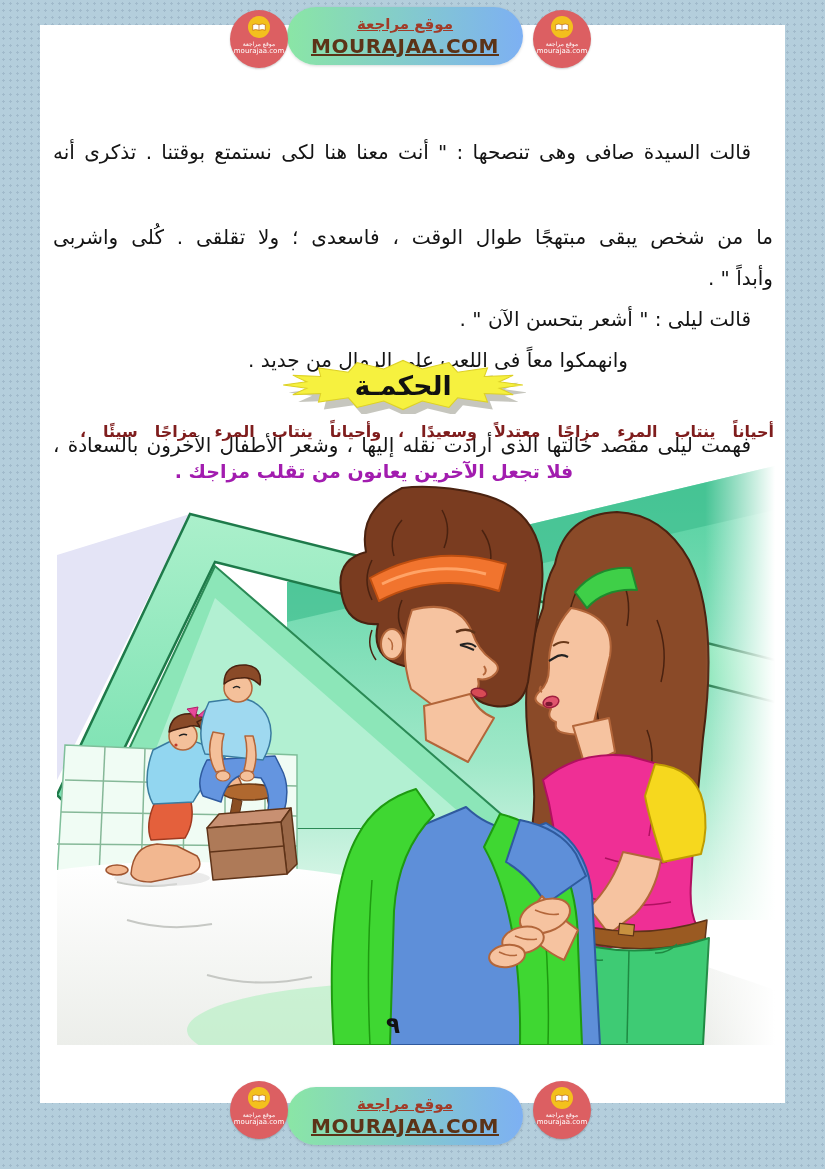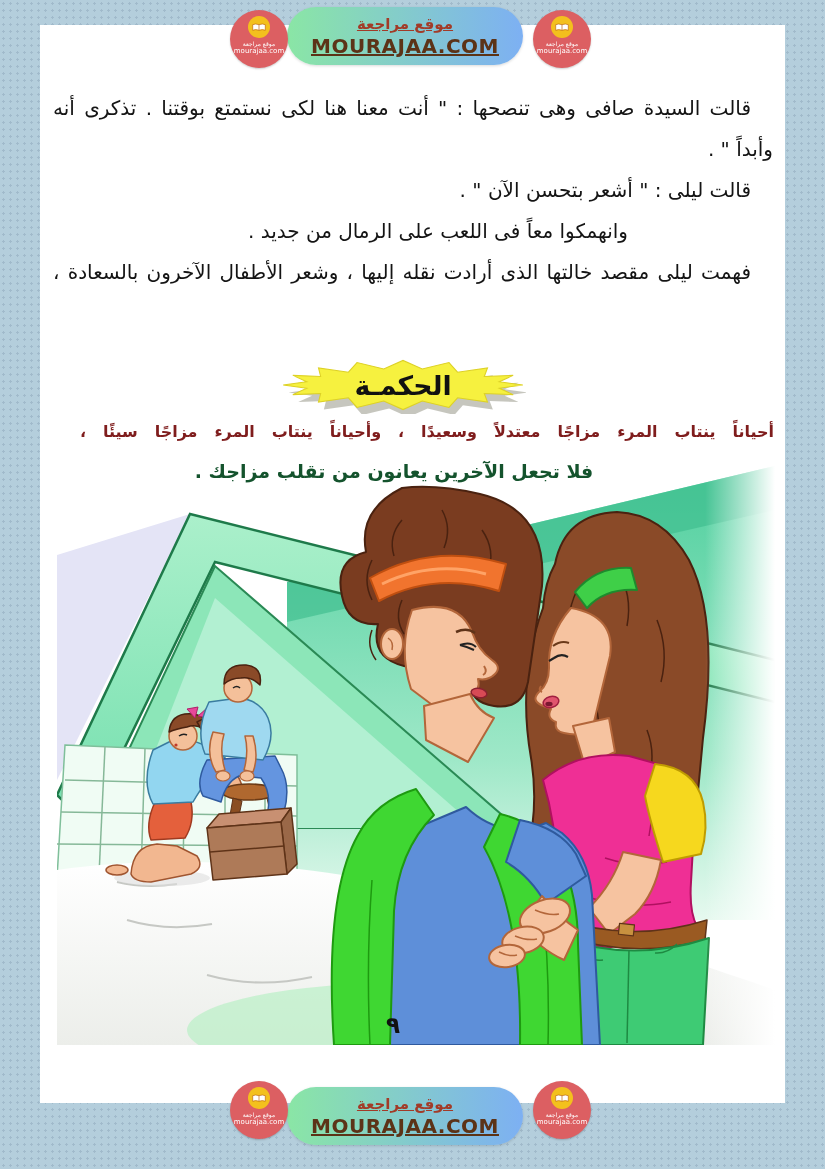--- a/index.html
+++ b/index.html
@@ -38,34 +38,34 @@
   .logo.h-left{left:230px;top:10px;}
   .logo.h-right{left:533px;top:10px;}
   .logo.f-left{left:230px;top:1081px;}
   .logo.f-right{left:533px;top:1081px;}
   
   .story{
     position:absolute;left:53px;top:88px;width:720px;direction:rtl;
     color:#141414;font-size:20px;z-index:5;
   }
   .bodyline{height:41px;line-height:41px;white-space:nowrap;}
-  .jline{text-align:justify;text-align-last:justify;white-space:normal;height:41px;overflow:hidden;}
+  .jline{text-align:justify;text-align-last:justify;white-space:normal;height:41px;overflow:hidden;margin-top:44px;}
   .rline{text-align:right;}
   .indent{padding-right:22px;}
   .bigindent{padding-right:145px;}
   
   .wisdom-star{position:absolute;left:280px;top:356px;z-index:12;}
   .wisdom-l1{
     position:absolute;left:80px;top:412px;width:694px;direction:rtl;
     font-size:16px;font-weight:bold;color:#7f1d1d;z-index:12;
     text-align:justify;text-align-last:justify;height:40px;line-height:40px;overflow:hidden;
   }
   .wisdom-l2{
     position:absolute;left:40px;top:456px;width:668px;direction:rtl;
-    font-size:19px;font-weight:bold;color:#14532d;z-index:12;text-align:center;line-height:30px;padding-left:20px;
+    font-size:19px;font-weight:bold;color:#a21caf;z-index:12;text-align:center;line-height:30px;
   }
   
   .illus{position:absolute;left:57px;top:450px;width:718px;height:595px;z-index:4;}
   .page-number{
     position:absolute;left:373px;top:1012px;width:40px;text-align:center;
     font-size:23px;font-weight:bold;color:#111;z-index:10;direction:rtl;
   }
 </style>
 </head>
 <body>
@@ -92,20 +92,21 @@
         <path d="M1,2 Q5,0 10,2 Q15,0 19,2 L19,10 Q15,8 10,10 Q5,8 1,10 Z" fill="#ffffff" stroke="#c06a10" stroke-width="1"></path>
         <line x1="10" y1="2" x2="10" y2="10" stroke="#c06a10" stroke-width="1"></line>
       </svg>
   </div>
   <div class="logo-ar">موقع مراجعة</div>
   <div class="logo-en">mourajaa.com</div>
 </div>
 
 <div class="story">
   <div class="bodyline jline indent">قالت السيدة صافى وهى تنصحها : " أنت معنا هنا لكى نستمتع بوقتنا . تذكرى أنه</div>
+  <div class="bodyline jline">ما من شخص يبقى مبتهجًا طوال الوقت ، فاسعدى ؛ ولا تقلقى . كُلى واشربى</div>
   <div class="bodyline rline">وأبداً " .</div>
   <div class="bodyline rline indent">قالت ليلى : " أشعر بتحسن الآن " .</div>
   <div class="bodyline rline bigindent">وانهمكوا معاً فى اللعب على الرمال من جديد .</div>
   <div class="bodyline jline indent">فهمت ليلى مقصد خالتها الذى أرادت نقله إليها ، وشعر الأطفال الآخرون بالسعادة ،</div>
 </div>
 
 <div class="wisdom-star">
   <svg width="246" height="58" viewBox="0 0 230 54">
     <g transform="translate(5,7)" opacity="0.5">
       <polygon points="227,27 205,30 218,36 191,35 194,43 166,39 158,48 133,42 115,50 97,42 72,48 64,39 36,43 38,35 12,36 25,30 3,27 25,24 12,18 38,19 36,11 64,15 72,6 97,12 115,4 133,12 158,6 166,15 194,11 191,19 218,18 205,24" fill="#8d8d7e"></polygon>

